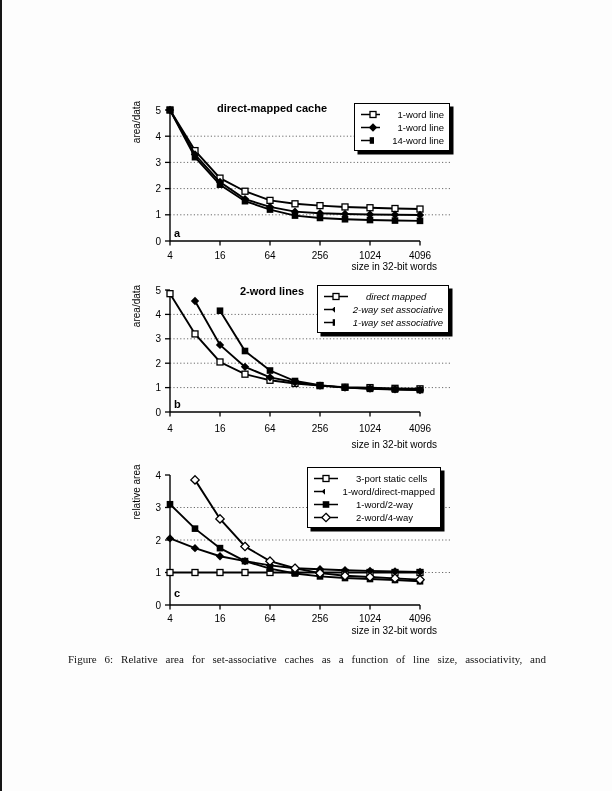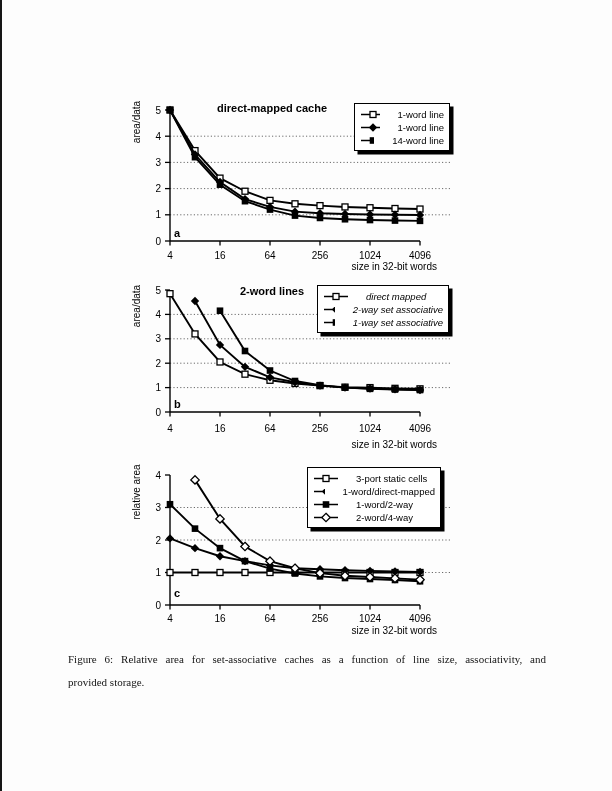--- a/index.html
+++ b/index.html
@@ -321,15 +321,14 @@
           <svg width="24" height="11">
             <line x1="0" y1="5.5" x2="24" y2="5.5" stroke="#000000" stroke-width="1.5"></line>
             <path d="M 12 1.2999999999999998 L 16.2 5.5 L 12 9.7 L 7.8 5.5 Z" fill="#fff" stroke="#000000" stroke-width="1.3"></path>
           </svg>
           <span>2-word/4-way</span>
         </div>
       </div>
     </div>
   <div class="caption">
     <div class="l1">Figure 6: Relative area for set-associative caches as a function of line size, associativity, and</div>
-    <div class="l2">provided storage.</div>
   </div>
 </div>
 
 </body></html>

